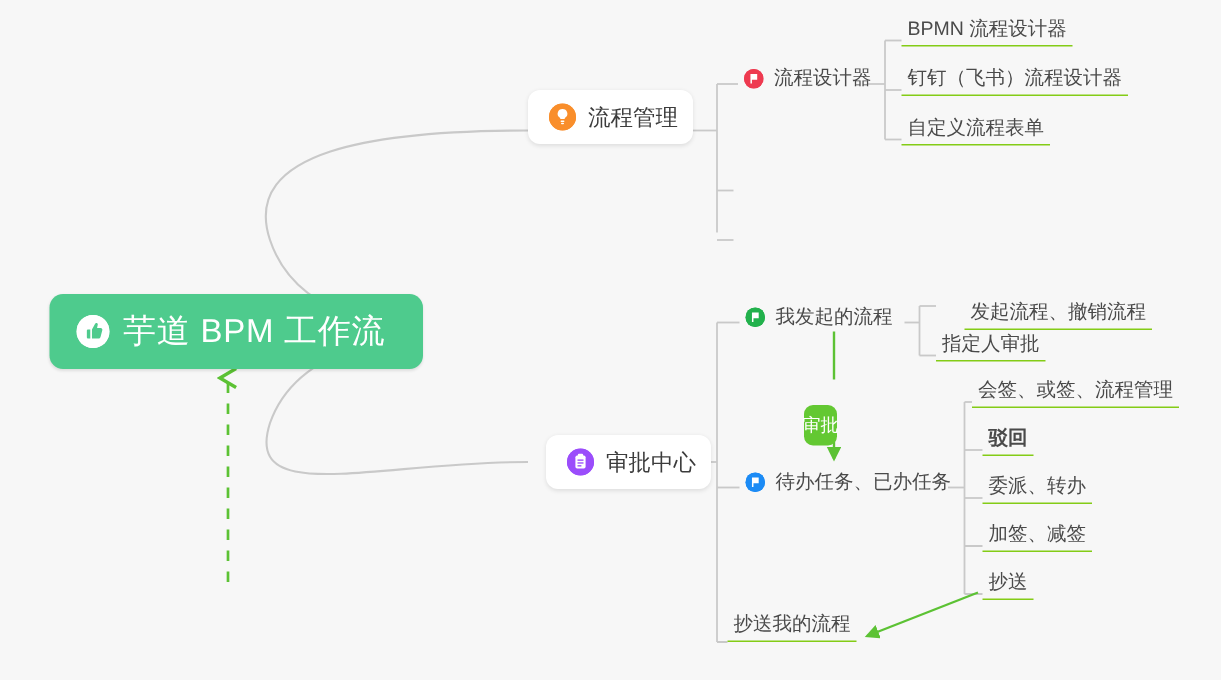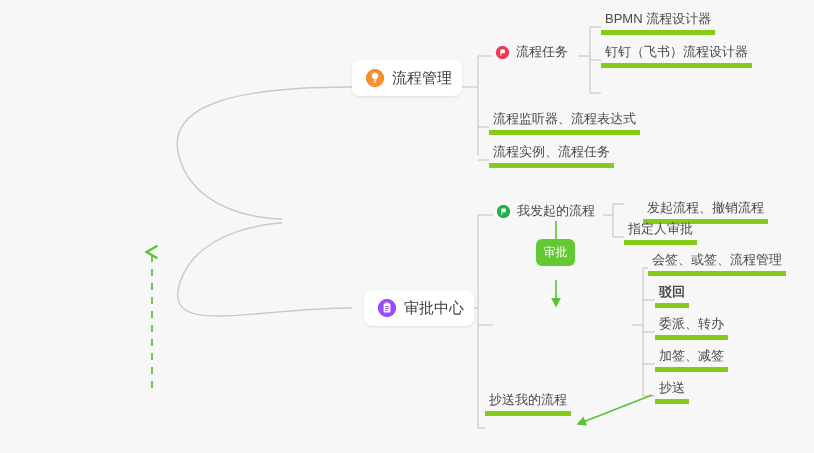--- a/index.html
+++ b/index.html
@@ -77,21 +77,21 @@
   #node-process-mgmt { left: 352px; top: 60px; width: 110px; height: 36px; }
   #node-approval-center { left: 364px; top: 290px; width: 110px; height: 36px; }
   #node-integration { left: 37px; top: 390px; width: 229px; height: 39px; }
 
   
   .text-node {
     position: absolute;
     font-size: 13px;
     color: #4a4a4a;
     white-space: nowrap;
-    border-bottom: 5px solid #84cc16;
+    border-bottom: 1px solid #84cc16;
     padding: 0 4px 3px 4px;
     box-sizing: border-box;
     line-height: 16px;
   }
   .text-node.with-icon {
     border-bottom: none;
     padding-bottom: 0;
     display: flex;
     align-items: center;
   }
@@ -110,28 +110,28 @@
   
   #node-my-initiated    { left: 493px; top: 203px; }
   #node-start-cancel    { left: 624px; top: 200px; margin-left: 19px; }
   #node-assign-approve  { left: 624px; top: 221px; }
   #node-todo-done       { left: 493px; top: 313px; }
   #node-countersign     { left: 648px; top: 252px; }
   #node-reject          { left: 655px; top: 284px; font-weight: bold; }
   #node-delegate        { left: 655px; top: 316px; }
   #node-add-remove-sign { left: 655px; top: 348px; }
   #node-cc              { left: 655px; top: 380px; }
-  #node-cc-to-me        { left: 485px; top: 392px; }
+  #node-cc-to-me        { left: 485px; top: 408px; }
 
   
   .green-pill {
     position: absolute;
     left: 536px;
-    top: 239px;
-    width: 39px;
+    top: 270px;
+    width: 22px;
     height: 27px;
     background: #63c832;
     border-radius: 6px;
     display: flex;
     align-items: center;
     justify-content: center;
   }
   .green-pill span {
     color: #ffffff;
     font-size: 12px;
@@ -203,20 +203,29 @@
     <path d="M643,396 L655,396" fill="none" stroke="#c9c9c9" stroke-width="1.2"></path>
 
     <path d="M556,221 L556,253" fill="none" stroke="#5cc234" stroke-width="1.6"></path>
     <path d="M556,280 L556,306" fill="none" stroke="#5cc234" stroke-width="1.6" marker-end="url(#arrow-green)"></path>
 
     <path d="M652,395 L578,424" fill="none" stroke="#5cc234" stroke-width="1.6" marker-end="url(#arrow-green)"></path>
 
     <path d="M152,388 L152,252" fill="none" stroke="#5cc234" stroke-width="1.8" stroke-dasharray="7 7" marker-end="url(#arrow-green-up)"></path>
   </svg>
 
+  <div class="root-node">
+    <span class="icon icon-22" style="background:#ffffff;">
+      <svg viewBox="0 0 22 22" width="22" height="22">
+        <circle cx="11" cy="11" r="11" fill="#ffffff"></circle>
+        <path d="M7.6 9.6h1.6v6.1H7.6a.7.7 0 0 1-.7-.7v-4.7a.7.7 0 0 1 .7-.7zm2.7 0 2.2-3.9c.5-.8 1.9-.3 1.7.7l-.5 2.3h2.4c.8 0 1.3.7 1.1 1.4l-1.2 4.6c-.1.6-.6 1-1.2 1h-4.5V9.6z" fill="#4ecb8d"></path>
+      </svg>
+    </span>
+    <span class="root-label">芋道 BPM 工作流</span>
+  </div>
 
   <div class="card-node" id="node-process-mgmt">
     <span class="icon icon-18" style="background:#f98e2b;">
       <svg viewBox="0 0 18 18" width="18" height="18">
         <circle cx="9" cy="9" r="9" fill="#f98e2b"></circle>
         <path d="M9 3.6a3.2 3.2 0 0 0-1.9 5.8c.3.2.5.6.5 1h2.8c0-.4.2-.8.5-1A3.2 3.2 0 0 0 9 3.6z" fill="#ffffff"></path>
         <rect x="7.7" y="11.3" width="2.6" height="1" rx="0.5" fill="#ffffff"></rect>
         <rect x="8" y="12.8" width="2" height="1" rx="0.5" fill="#ffffff"></rect>
       </svg>
     </span>
@@ -238,42 +247,50 @@
   </div>
 
 
   <div class="text-node with-icon" id="node-process-model">
     <span class="icon icon-13" style="background:#ee3a50;">
       <svg viewBox="0 0 13 13" width="13" height="13">
         <circle cx="6.5" cy="6.5" r="6.5" fill="#ee3a50"></circle>
         <path d="M4.3 3.4v6.3h1V7.2h3.5V3.4z" fill="#ffffff"></path>
       </svg>
     </span>
-    <span class="tn-label">流程任务</span>
+    <span class="tn-label">流程设计器</span>
   </div>
 
   <div class="text-node" id="node-bpmn-designer">BPMN 流程设计器</div>
   <div class="text-node" id="node-dingtalk">钉钉（飞书）流程设计器</div>
-
-  <div class="text-node" id="node-listener">流程监听器、流程表达式</div>
-  <div class="text-node" id="node-instance-task">流程实例、流程任务</div>
+  <div class="text-node" id="node-custom-form">自定义流程表单</div>
+
 
   <div class="text-node with-icon" id="node-my-initiated">
     <span class="icon icon-13" style="background:#22b14c;">
       <svg viewBox="0 0 13 13" width="13" height="13">
         <circle cx="6.5" cy="6.5" r="6.5" fill="#22b14c"></circle>
         <path d="M4.3 3.4v6.3h1V7.2h3.5V3.4z" fill="#ffffff"></path>
       </svg>
     </span>
     <span class="tn-label">我发起的流程</span>
   </div>
 
   <div class="text-node" id="node-start-cancel">发起流程、撤销流程</div>
   <div class="text-node" id="node-assign-approve">指定人审批</div>
 
+  <div class="text-node with-icon" id="node-todo-done">
+    <span class="icon icon-13" style="background:#1c8bf5;">
+      <svg viewBox="0 0 13 13" width="13" height="13">
+        <circle cx="6.5" cy="6.5" r="6.5" fill="#1c8bf5"></circle>
+        <path d="M4.3 3.4v6.3h1V7.2h3.5V3.4z" fill="#ffffff"></path>
+      </svg>
+    </span>
+    <span class="tn-label">待办任务、已办任务</span>
+  </div>
 
   <div class="text-node" id="node-countersign">会签、或签、流程管理</div>
   <div class="text-node" id="node-reject">驳回</div>
   <div class="text-node" id="node-delegate">委派、转办</div>
   <div class="text-node" id="node-add-remove-sign">加签、减签</div>
   <div class="text-node" id="node-cc">抄送</div>
 
   <div class="text-node" id="node-cc-to-me">抄送我的流程</div>
 
   <div class="green-pill">

